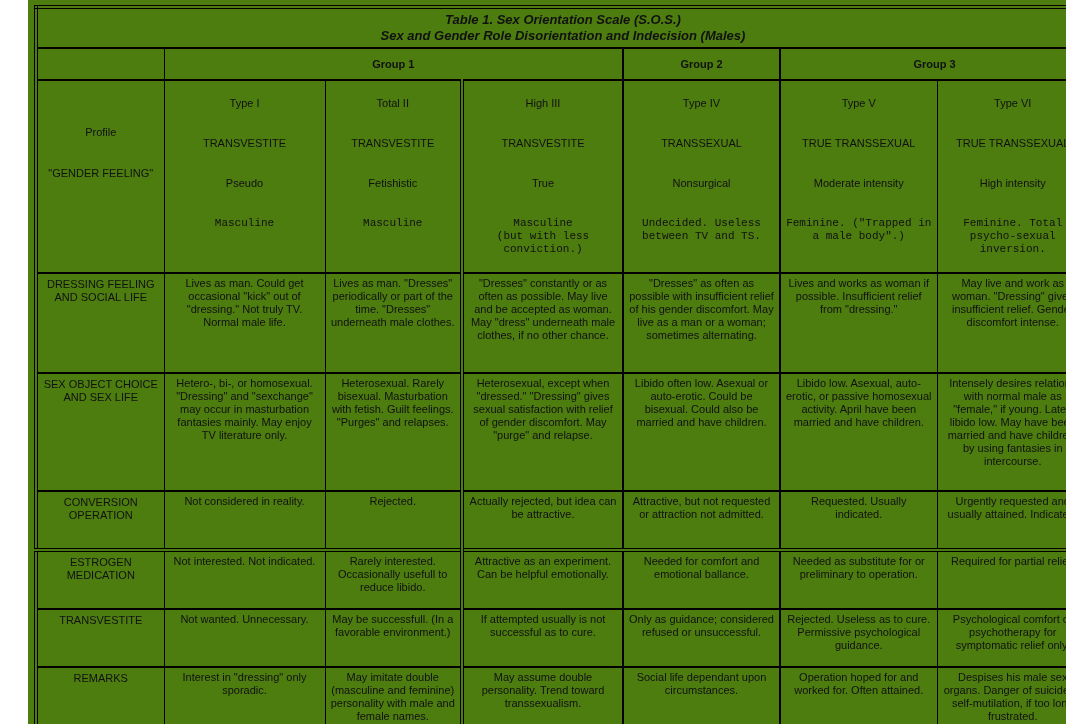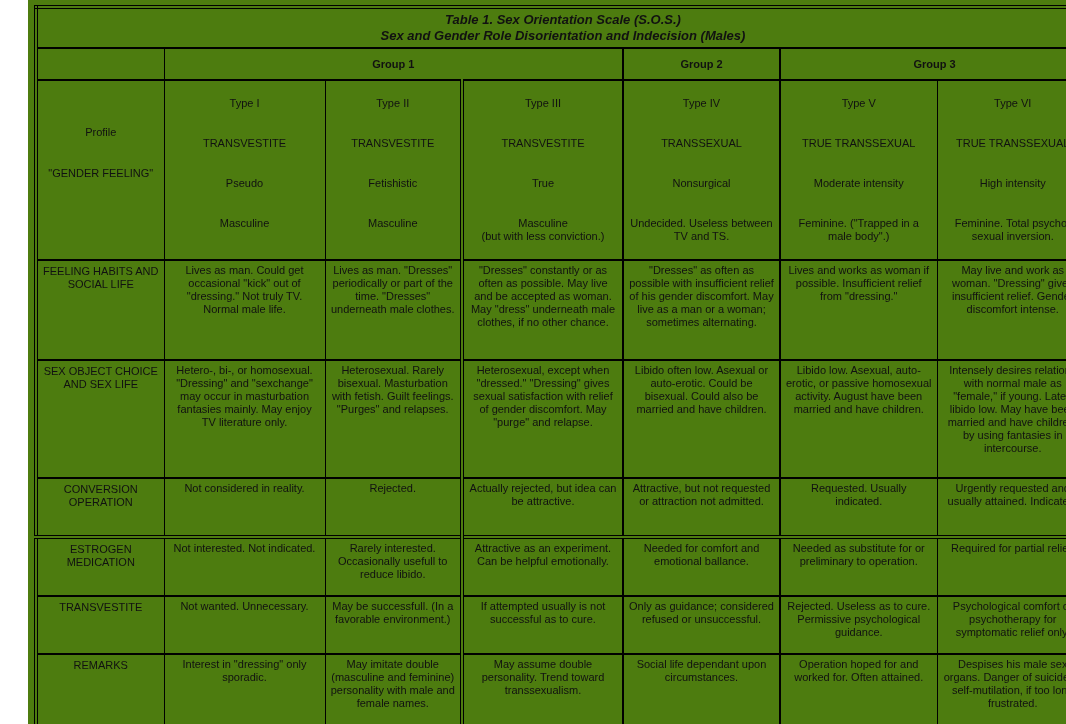--- a/index.html
+++ b/index.html
@@ -50,21 +50,21 @@
   td.group-cell {
     font-weight: bold;
     height: 24px;
     vertical-align: middle;
     border-radius: 7px;
   }
   td.rowlabel { padding: 4px 4px; }
   td.profile-label { padding-top: 32px; }
   .plabel-line { margin-bottom: 15px; }
   .pline { margin-bottom: 14px; }
-  .pline:last-child { margin-bottom: 0; }
+  .pline:last-child { margin-bottom: 0; font-family: Liberation Mono, monospace; }
 
   tr.r-profile td { height: 112px; }
   tr.r-dressing td { height: 90px; }
   tr.r-sexobject td { height: 108px; }
   tr.r-kinsey td { height: 17px; padding-top: 3px; }
   tr.r-conversion td { height: 48px; }
   tr.r-estrogen td { height: 48px; }
   tr.r-psycho td { height: 48px; }
   tr.r-remarks td { height: 72px; }
 </style>
@@ -100,27 +100,27 @@
         <div class="plabel-line">Profile</div>
         <div class="plabel-line">"GENDER FEELING"</div>
       </td>
       <td>
         <div class="pline">Type I</div>
         <div class="pline">TRANSVESTITE</div>
         <div class="pline">Pseudo</div>
         <div class="pline">Masculine</div>
       </td>
       <td>
-        <div class="pline">Type II</div>
+        <div class="pline">Total II</div>
         <div class="pline">TRANSVESTITE</div>
         <div class="pline">Fetishistic</div>
         <div class="pline">Masculine</div>
       </td>
       <td class="dbl-left">
-        <div class="pline">Type III</div>
+        <div class="pline">High III</div>
         <div class="pline">TRANSVESTITE</div>
         <div class="pline">True</div>
         <div class="pline">Masculine
 (but with less conviction.)</div>
       </td>
       <td class="grp-left">
         <div class="pline">Type IV</div>
         <div class="pline">TRANSSEXUAL</div>
         <div class="pline">Nonsurgical</div>
         <div class="pline">Undecided. Useless between TV and TS.</div>
@@ -133,36 +133,36 @@
       </td>
       <td>
         <div class="pline">Type VI</div>
         <div class="pline">TRUE TRANSSEXUAL</div>
         <div class="pline">High intensity</div>
         <div class="pline">Feminine. Total psycho-sexual inversion.</div>
       </td>
     </tr>
 
     <tr class="thick-top r-dressing">
-      <td class="rowlabel">FEELING HABITS AND SOCIAL LIFE</td>
+      <td class="rowlabel">DRESSING FEELING AND SOCIAL LIFE</td>
       <td>Lives as man. Could get occasional "kick" out of "dressing." Not truly TV. Normal male life.</td>
       <td>Lives as man. "Dresses" periodically or part of the time. "Dresses" underneath male clothes.</td>
       <td class="dbl-left">"Dresses" constantly or as often as possible. May live and be accepted as woman. May "dress" underneath male clothes, if no other chance.</td>
       <td class="grp-left">"Dresses" as often as possible with insufficient relief of his gender discomfort. May live as a man or a woman; sometimes alternating.</td>
       <td class="grp-left">Lives and works as woman if possible. Insufficient relief from "dressing."</td>
       <td>May live and work as woman. "Dressing" gives insufficient relief. Gender discomfort intense.</td>
     </tr>
 
     <tr class="thick-top r-sexobject">
       <td class="rowlabel">SEX OBJECT CHOICE AND SEX LIFE</td>
       <td>Hetero-, bi-, or homosexual. "Dressing" and "sexchange" may occur in masturbation fantasies mainly. May enjoy TV literature only.</td>
       <td>Heterosexual. Rarely bisexual. Masturbation with fetish. Guilt feelings. "Purges" and relapses.</td>
       <td class="dbl-left">Heterosexual, except when "dressed." "Dressing" gives sexual satisfaction with relief of gender discomfort. May "purge" and relapse.</td>
       <td class="grp-left">Libido often low. Asexual or auto-erotic. Could be bisexual. Could also be married and have children.</td>
-      <td class="grp-left">Libido low. Asexual, auto-erotic, or passive homosexual activity. August have been married and have children.</td>
+      <td class="grp-left">Libido low. Asexual, auto-erotic, or passive homosexual activity. April have been married and have children.</td>
       <td>Intensely desires relations with normal male as "female," if young. Later, libido low. May have been married and have children, by using fantasies in intercourse.</td>
     </tr>
 
 
     <tr class="thick-top r-conversion">
       <td class="rowlabel">CONVERSION OPERATION</td>
       <td>Not considered in reality.</td>
       <td>Rejected.</td>
       <td class="dbl-left">Actually rejected, but idea can be attractive.</td>
       <td class="grp-left">Attractive, but not requested or attraction not admitted.</td>

